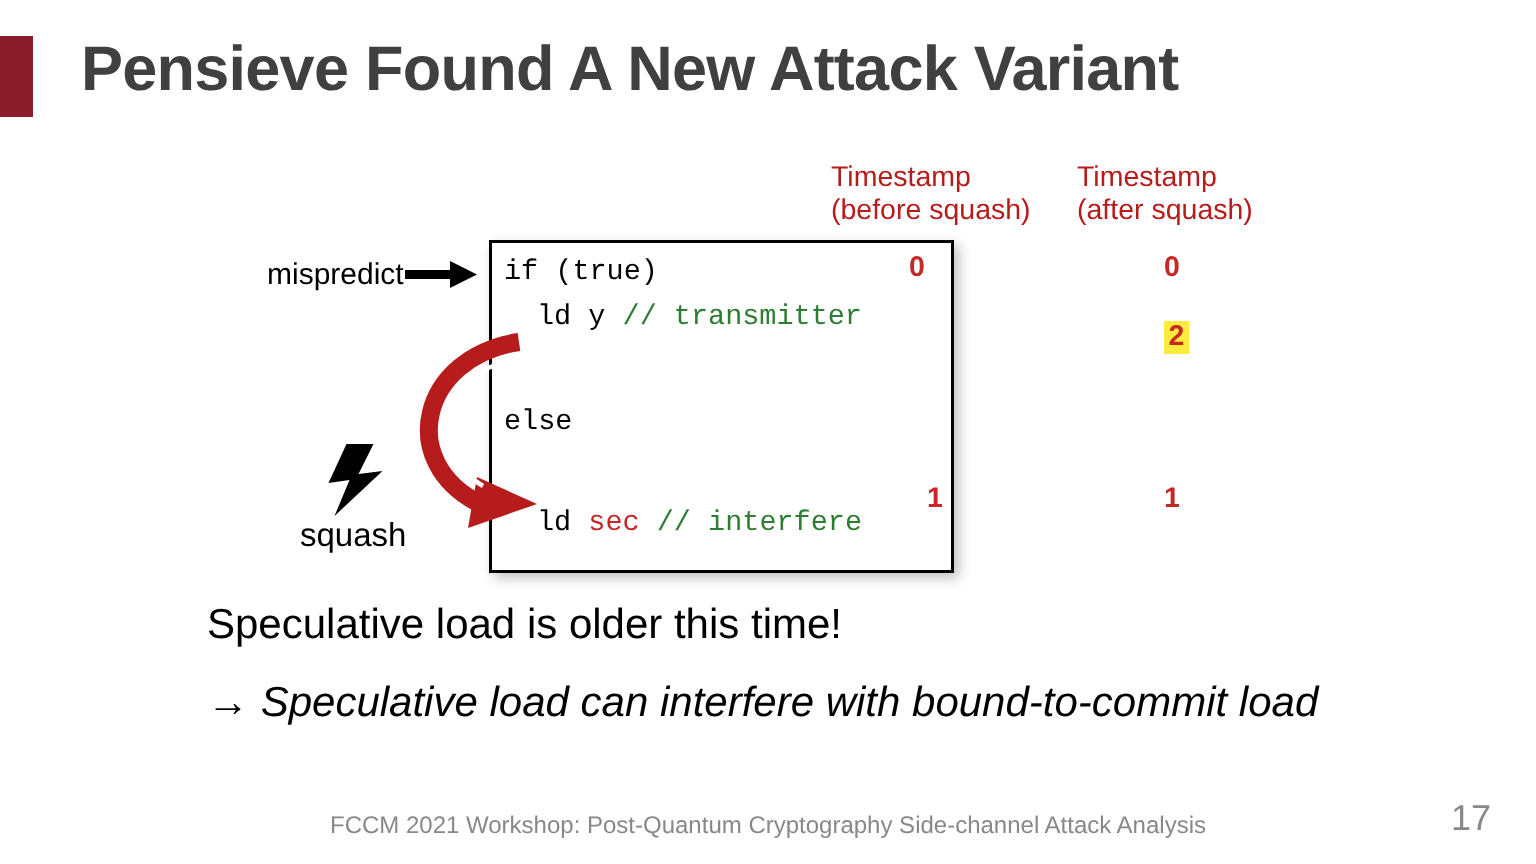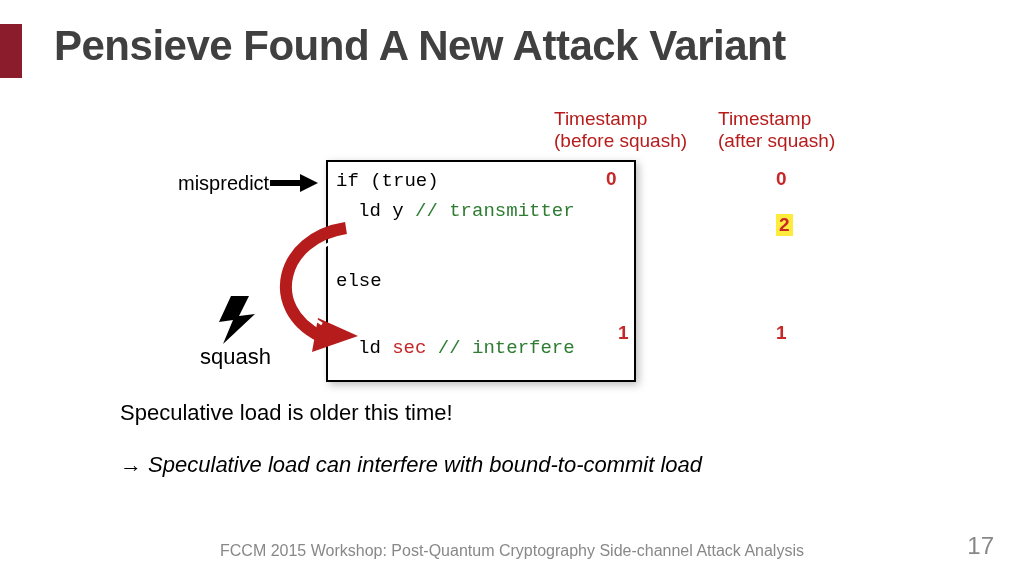--- a/index.html
+++ b/index.html
@@ -105,22 +105,22 @@
   .squash-label {
     position: absolute;
     left: 200px; top: 236px;
     font-size: 22px;
     color: #000;
   }
 
   
   .body-text {
     position: absolute;
-    left: 120px;
-    font-size: 22px;
+    left: 138px;
+    font-size: 28px;
     color: #000;
   }
   .bt1 { top: 400px; }
   .bt2 { top: 452px; font-style: italic; }
 
   
   .footer {
     position: absolute;
     bottom: 16px;
     left: 0; right: 0;
@@ -176,14 +176,14 @@
   <svg class="bolt" width="44" height="48" viewBox="0 0 44 48">
     <polygon points="16,0 4,26 18,24 8,48 40,18 24,20 34,0" fill="#000"></polygon>
   </svg>
   <div class="squash-label">squash</div>
 
 </div>
 
 <div class="body-text bt1">Speculative load is older this time!</div>
 <div class="body-text bt2">→ Speculative load can interfere with bound-to-commit load</div>
 
-<div class="footer">FCCM 2015 Workshop: Post-Quantum Cryptography Side-channel Attack Analysis</div>
+<div class="footer">FCCM 2021 Workshop: Post-Quantum Cryptography Side-channel Attack Analysis</div>
 <div class="pagenum">17</div>
 
 </body></html>

